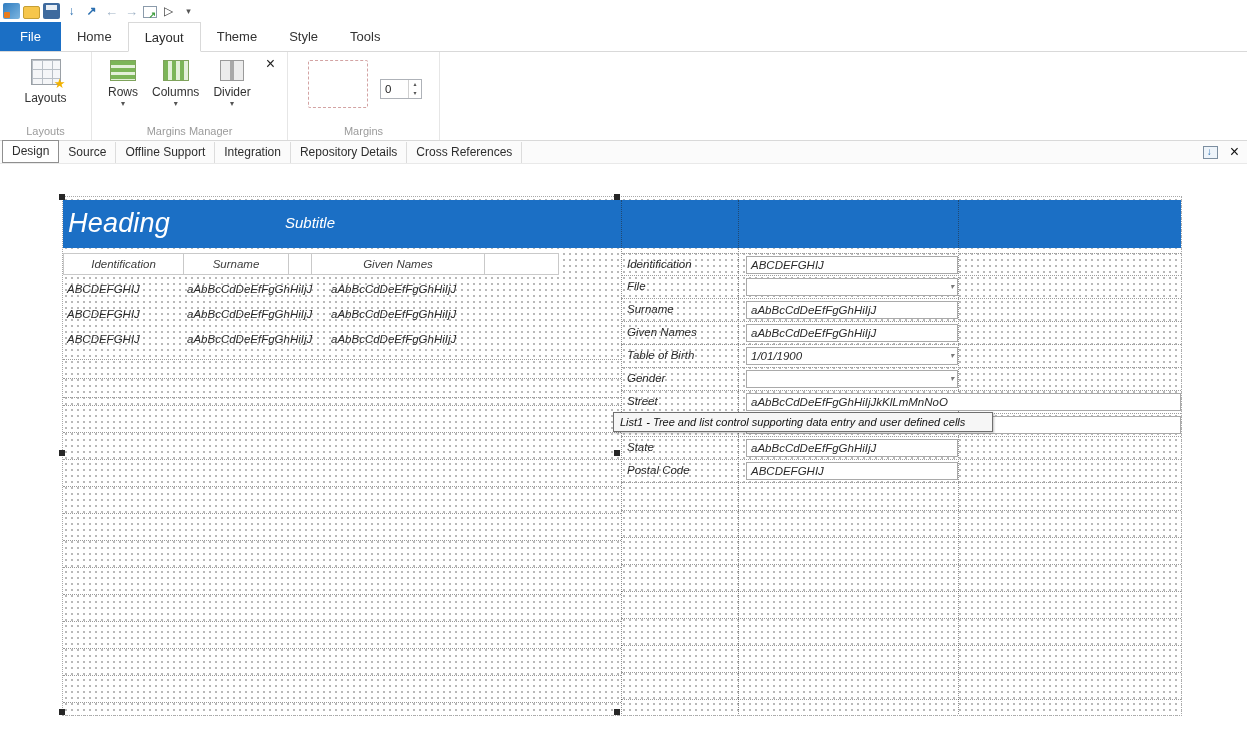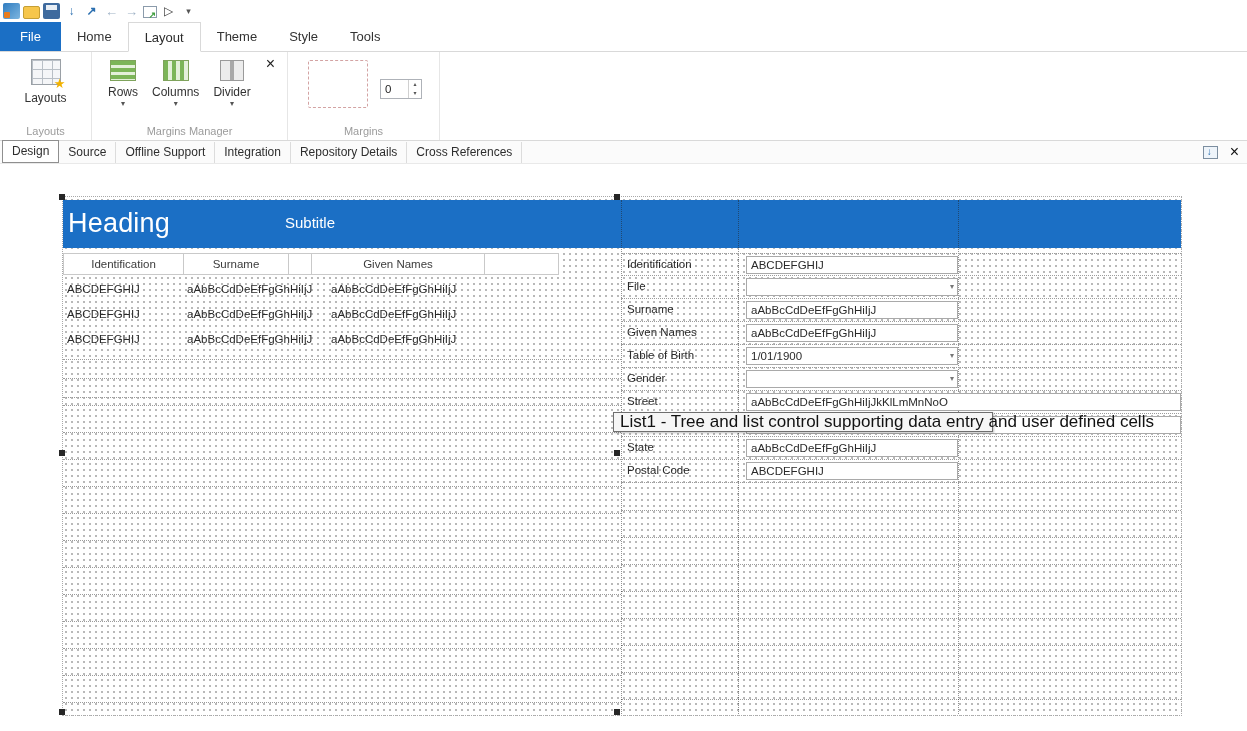--- a/index.html
+++ b/index.html
@@ -57,21 +57,21 @@
   .docstrip{height:23px;display:flex;align-items:flex-end;background:#fbfbfb;border-bottom:1px solid #e9e9e9;position:relative;padding-left:2px;}
   .dtab{padding:3px 9px;font-size:12px;color:#2e2e2e;border-right:1px solid #dcdcdc;line-height:15px;cursor:default;}
   .dtab.active{border:1px solid #8f8f8f;background:#fff;}
   .dstrip-right{position:absolute;right:8px;top:3px;display:flex;align-items:center;gap:12px;}
   .pane-float{width:15px;height:13px;border:1px solid #7c8ea0;position:relative;background:#eef4fa;display:inline-block;cursor:default;}
   .pane-float i{position:absolute;left:3px;top:0px;color:#2b6fb0;font-size:10px;font-weight:bold;font-style:normal;line-height:1;}
   .pane-close{font-size:16px;color:#111;line-height:1;cursor:default;}
 
   
   .designarea{position:relative;width:1247px;height:567px;background:#fff;}
-  .surface{position:absolute;left:62px;top:32px;width:1120px;height:520px;border:1px dotted #a8a8a8;background-color:#fff;background-image:radial-gradient(circle,#b6b6b6 0.7px,transparent 0.9px);background-size:6px 6px;}
+  .surface{position:absolute;left:62px;top:32px;width:1120px;height:520px;border:1px dotted #a8a8a8;background-color:#fff;background-image:radial-gradient(circle,#b6b6b6 0.7px,transparent 0.9px);background-size:6px 6px;font-style:italic;}
   .blueband{position:absolute;left:0;top:3px;width:1118px;height:48px;background:#1b6fc5;z-index:1;}
   .blueband .heading{position:absolute;left:5px;top:8px;font-size:27px;color:#fff;letter-spacing:0.2px;}
   .blueband .subtitle{position:absolute;left:222px;top:14px;font-size:15px;color:#fff;}
   .vline{position:absolute;top:3px;height:514px;width:0;border-left:1px dotted rgba(35,35,35,0.5);z-index:2;}
   .hline{position:absolute;height:0;border-top:1px dotted #9c9c9c;z-index:1;}
 
   .lheader{position:absolute;left:0;top:56px;width:496px;height:22px;background:#fff;border:1px solid #c9c9c9;display:flex;z-index:3;}
   .lheader .hc{border-right:1px solid #c9c9c9;font-size:11.5px;color:#3c3c3c;text-align:center;line-height:20px;overflow:hidden;}
   .lheader .hc:last-child{border-right:none;}
   .lrow{position:absolute;left:0;width:558px;height:25px;z-index:3;font-size:11.5px;color:#2a2a2a;}
@@ -79,21 +79,21 @@
   .lc1{left:4px;} .lc2{left:124px;} .lc3{left:268px;}
 
   .frow{position:absolute;left:558px;width:560px;height:23px;border-bottom:1px dotted #9c9c9c;z-index:2;}
   .frow.ftop{border-top:1px dotted #9c9c9c;}
   .flabel{position:absolute;left:6px;top:4px;font-size:11.5px;color:#2a2a2a;white-space:nowrap;}
   .ffield{position:absolute;left:125px;top:2px;width:212px;height:18px;border:1px solid #a9a9a9;background:#fff;z-index:4;font-size:11.5px;color:#2a2a2a;}
   .ffield.wide{width:435px;}
   .ffield .fval{position:absolute;left:4px;top:2px;white-space:nowrap;}
   .ffield .fcaret{position:absolute;right:3px;top:3px;font-size:8px;color:#777;}
 
-  .tooltip{position:absolute;left:550px;top:215px;width:380px;height:20px;background:#f6f6f6;border:1px solid #6f6f6f;z-index:6;font-size:17px;color:#111;line-height:18px;padding-left:6px;white-space:nowrap;box-shadow:1px 1px 2px rgba(0,0,0,0.25);}
+  .tooltip{position:absolute;left:550px;top:215px;width:380px;height:20px;background:#f6f6f6;border:1px solid #6f6f6f;z-index:6;font-size:11px;color:#111;line-height:18px;padding-left:6px;white-space:nowrap;box-shadow:1px 1px 2px rgba(0,0,0,0.25);}
 
   .handle{position:absolute;width:6px;height:6px;background:#262626;z-index:7;}
 </style>
 </head>
 <body>
 
 <div class="titlebar">
   <span class="tbi logo">
       <i></i>
     </span>

